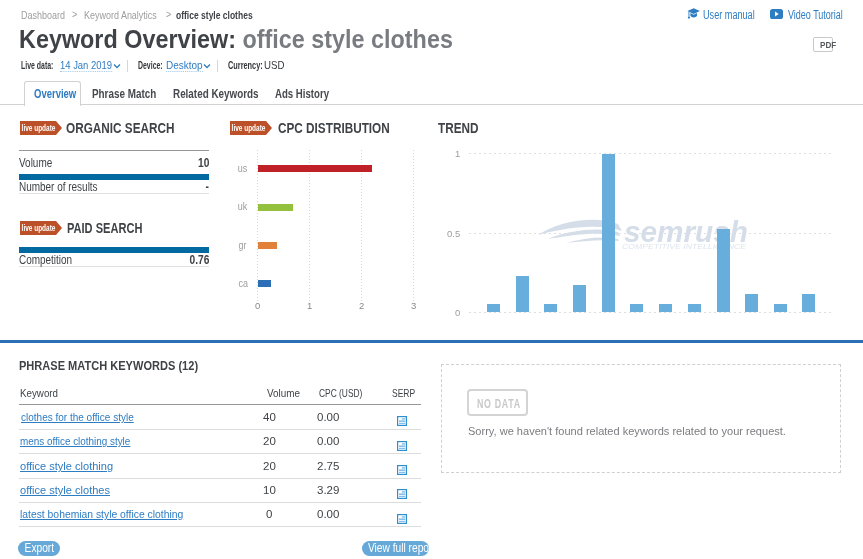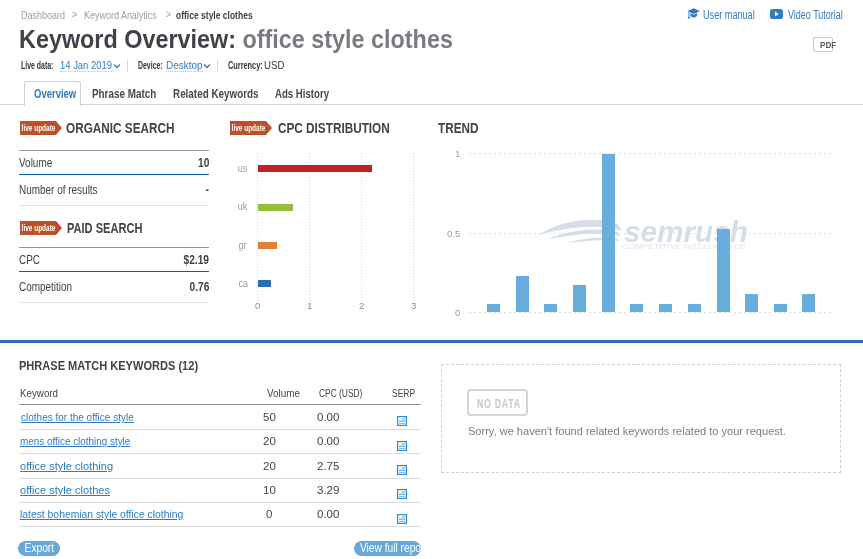--- a/index.html
+++ b/index.html
@@ -5,21 +5,21 @@
 * { margin:0; padding:0; box-sizing:border-box; }
 html,body { width:863px; height:559px; background:#fff; font-family:"Liberation Sans",sans-serif; overflow:hidden; position:relative;}
 .abs { position:absolute; }
 .t { display:inline-block; transform-origin:0 50%; }
 
 .badge { position:absolute; height:14px; background:#bc5028; color:#fff; font-size:9px; font-weight:bold; line-height:14px; display:flex; align-items:center; justify-content:center; }
 .badge:after { content:""; position:absolute; right:-6px; top:0; width:0; height:0; border-top:7px solid transparent; border-bottom:7px solid transparent; border-left:6px solid #bc5028; }
 .h2 { position:absolute; top:120px; font-size:14px; font-weight:bold; color:#3f4347; white-space:nowrap; transform-origin:0 50%; transform:scaleX(0.84); }
 
 .ltable { position:absolute; left:19px; width:190px; }
-.ltable .row { display:flex; justify-content:space-between; align-items:center; height:32px; border-top:1px solid #0369a1; font-size:12px; color:#3f4347; }
+.ltable .row { display:flex; justify-content:space-between; align-items:center; height:20px; border-top:6px solid #0369a1; font-size:12px; color:#3f4347; }
 .ltable .row.first { border-top:1px solid #979797; height:24px;}
 .ltable .row.last { border-bottom:1px solid #e2e2e2; }
 .ltable .lab { transform:scaleX(0.83); transform-origin:0 50%; white-space:nowrap;}
 .ltable .val { font-weight:bold; transform:scaleX(0.85); transform-origin:100% 50%; }
 .trow { position:absolute; left:0; width:402px; height:25px; border-top:1px solid #dcdcdc; }
 .btn { position:absolute; height:15px; border-radius:8px; background:#66a8d8; color:#fff; font-size:12px; line-height:15px; text-align:center; }
 .btn span { display:inline-block; transform:scaleX(0.85); transform-origin:50% 50%; white-space:nowrap;}
 .cell { position:absolute; font-size:11.5px; color:#3f4347; white-space:nowrap; transform-origin:0 50%; }
 a.kwl { color:#2e7cc2; text-decoration:underline; }
 </style>
@@ -86,24 +86,20 @@
       <span class="lab">Number of results</span>
       <span class="val">-</span>
     </div>
 </div>
 
 <div class="badge" style="left:20px;top:221px;width:36px;">
     <span style="display:inline-block;transform:scaleX(0.72);transform-origin:50% 50%;white-space:nowrap;">live update</span>
   </div>
 <div class="h2" style="left:67px;top:220px;transform:scaleX(0.79);">PAID SEARCH</div>
 <div class="ltable" style="top:247px;">
-  <div class="row first">
-      <span class="lab">CPC</span>
-      <span class="val">$2.19</span>
-    </div>
   <div class="row last">
       <span class="lab">Competition</span>
       <span class="val">0.76</span>
     </div>
 </div>
 
 <div class="badge" style="left:230px;top:121px;width:36px;">
     <span style="display:inline-block;transform:scaleX(0.72);transform-origin:50% 50%;white-space:nowrap;">live update</span>
   </div>
 <div class="h2" style="left:278px;">CPC DISTRIBUTION</div>
@@ -179,21 +175,21 @@
 
 <div class="abs" style="left:19px;top:404px;width:402px;height:123px;">
   <div class="trow" style="top:24.5px;"></div>
   <div class="trow" style="top:49px;"></div>
   <div class="trow" style="top:73.5px;"></div>
   <div class="trow" style="top:98px;"></div>
   <div class="trow" style="top:122px;"></div>
 </div>
 
 <span class="cell t" style="left:21px;top:411px;transform:scaleX(0.87);"><a class="kwl">clothes for the office style</a></span>
-<span class="cell t" style="left:263px;top:411px;">50</span>
+<span class="cell t" style="left:263px;top:411px;">40</span>
 <span class="cell t" style="left:317px;top:411px;">0.00</span>
 <svg class="abs" style="left:397px;top:416px;" width="10" height="10" viewBox="0 0 10 10">
     <rect x="0.6" y="0.6" width="8.8" height="8.8" fill="#fff" stroke="#2e8fd0" stroke-width="1.2"></rect>
     <rect x="4.8" y="2.2" width="3.3" height="1.5" fill="#85c0e8"></rect>
     <rect x="2" y="4.4" width="6.1" height="1.6" fill="#85c0e8"></rect>
     <rect x="2" y="6.8" width="6.1" height="1.3" fill="#85c0e8"></rect>
   </svg>
 
 <span class="cell t" style="left:20px;top:435px;transform:scaleX(0.86);"><a class="kwl">mens office clothing style</a></span>
 <span class="cell t" style="left:263px;top:435px;">20</span>
@@ -229,19 +225,19 @@
 <span class="cell t" style="left:266px;top:508px;">0</span>
 <span class="cell t" style="left:317px;top:508px;">0.00</span>
 <svg class="abs" style="left:397px;top:514px;" width="10" height="10" viewBox="0 0 10 10">
     <rect x="0.6" y="0.6" width="8.8" height="8.8" fill="#fff" stroke="#2e8fd0" stroke-width="1.2"></rect>
     <rect x="4.8" y="2.2" width="3.3" height="1.5" fill="#85c0e8"></rect>
     <rect x="2" y="4.4" width="6.1" height="1.6" fill="#85c0e8"></rect>
     <rect x="2" y="6.8" width="6.1" height="1.3" fill="#85c0e8"></rect>
   </svg>
 
 <div class="btn" style="left:18px;top:541px;width:42px;"><span>Export</span></div>
-<div class="btn" style="left:354px;top:541px;width:67px;"><span>View full report</span></div>
+<div class="btn" style="left:362px;top:541px;width:67px;"><span>View full report</span></div>
 
 <div class="abs" style="left:441px;top:364px;width:400px;height:109px;border:1px dashed #d0d0d0;"></div>
 <div class="abs" style="left:467px;top:389px;width:61px;height:27px;border:2px solid #d4d4d4;border-radius:4px;">
     <span class="t" style="position:absolute;left:8px;top:5px;font-size:13px;font-weight:bold;letter-spacing:1px;color:#c9c9c9;transform:scaleX(0.68);white-space:nowrap;">NO DATA</span>
   </div>
 <span class="abs t" style="left:468px;top:425px;font-size:11.5px;color:#7a7c7f;transform:scaleX(0.96);white-space:nowrap;">Sorry, we haven't found related keywords related to your request.</span>
 
 </body></html>

